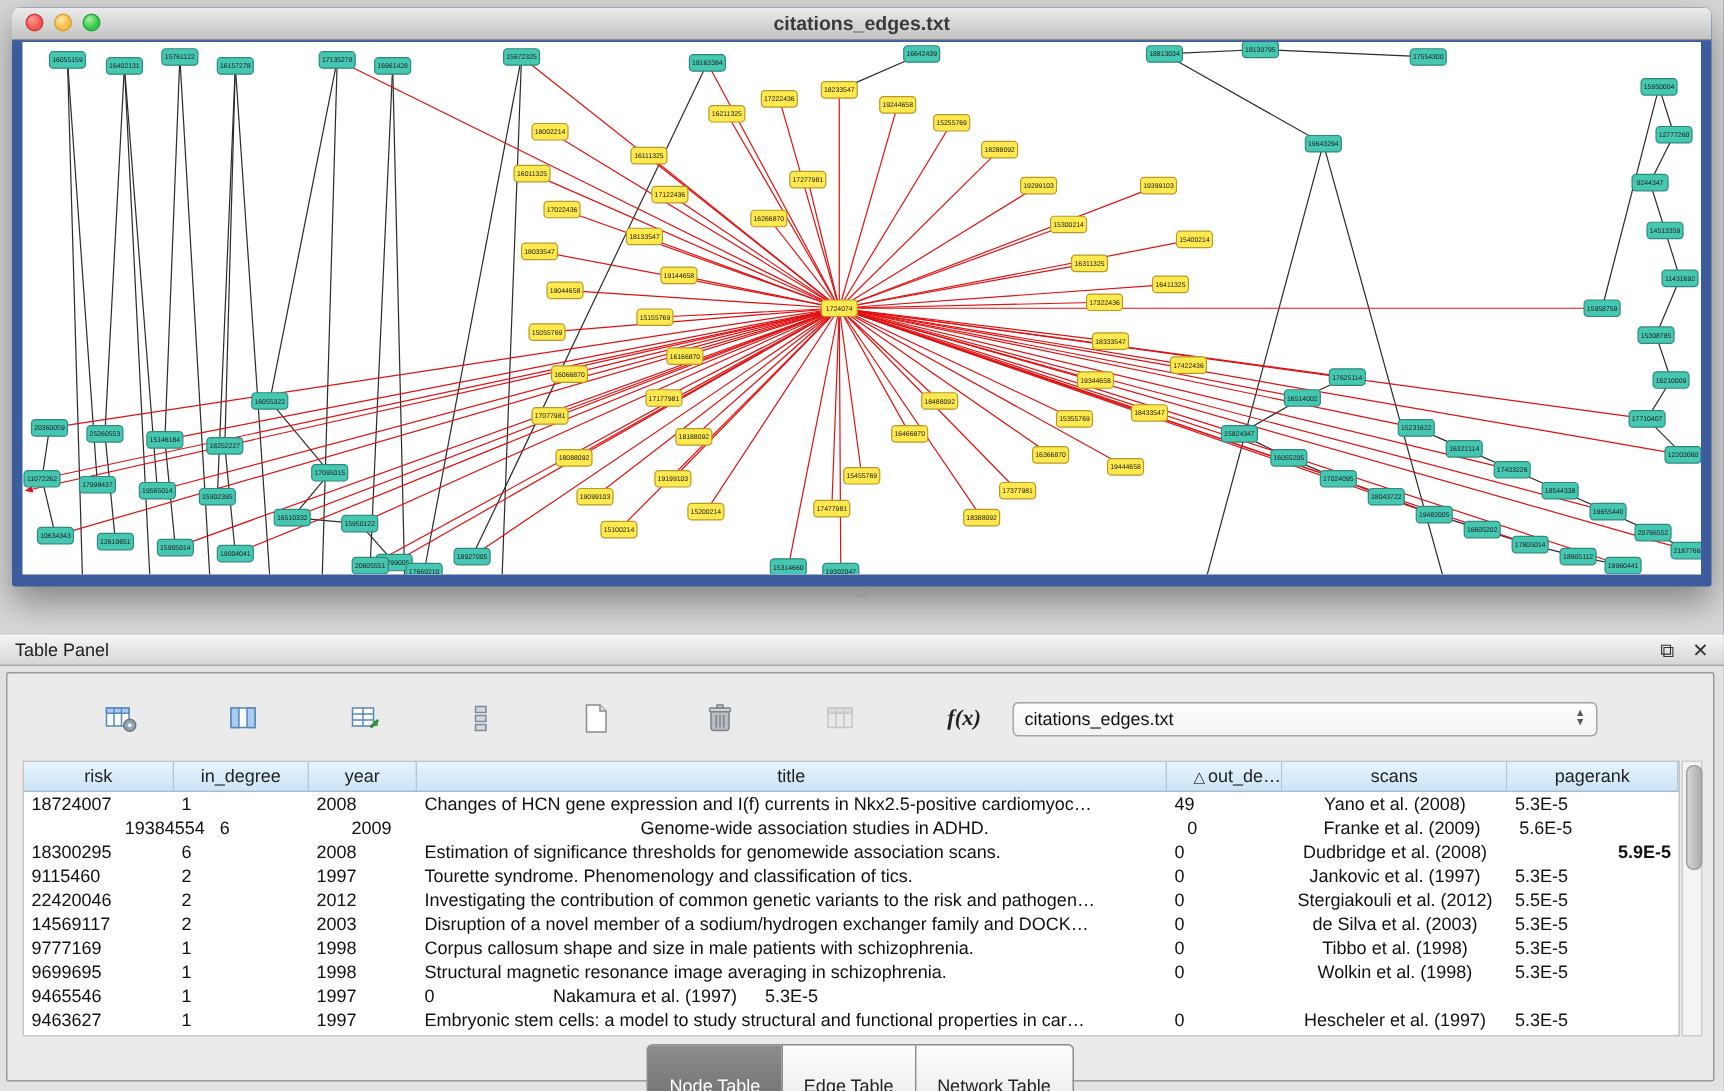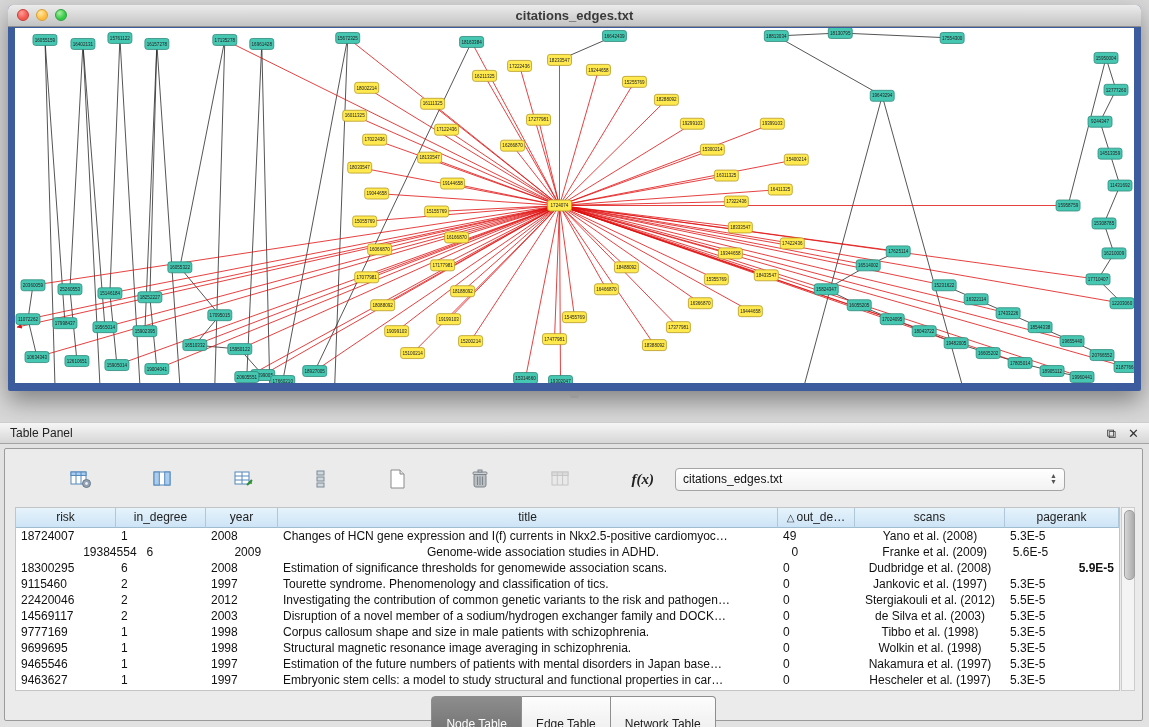--- a/index.html
+++ b/index.html
@@ -44,21 +44,21 @@
   .table-area{position:absolute;left:10px;top:58px;width:1103px;height:182px;background:#fff;
     border:1px solid #c4c4c4;box-sizing:content-box;}
   .thead{display:flex;height:20px;}
   .th{box-sizing:border-box;height:20px;line-height:19px;font-size:12px;color:#222;text-align:center;
     background:linear-gradient(#e6f3fc,#cde4f6);border-right:1px solid #aec8da;border-bottom:1px solid #9fbccf;
     overflow:hidden;white-space:nowrap;}
   .sortind{font-size:10px;margin-right:2px;color:#333;}
   .trow{display:flex;height:16px;}
   .tcell{box-sizing:border-box;height:16px;line-height:16px;font-size:12px;color:#111;
     padding:0 5px;overflow:hidden;white-space:nowrap;}
-  .c0{width:100px;} .c1{width:90px;} .c2{width:72px;} .c3{width:500px;} .c4{width:77px;} .c5{width:150px;} .c6{width:114px;}
+  .c0{width:100px;} .c1{width:90px;} .c2{width:72px;} .c3{width:500px;} .c4{width:77px;text-align:right;} .c5{width:150px;} .c6{width:114px;}
   
   .vscroll{position:absolute;left:1116px;top:58px;width:14px;height:184px;background:#f4f4f4;
     border:1px solid #cccccc;box-sizing:border-box;}
   .vthumb{position:absolute;left:1.5px;top:2px;width:9px;height:68px;border-radius:5px;
     background:linear-gradient(90deg,#d6d6d6,#ababab);border:1px solid #9e9e9e;}
   
   .tabs{position:absolute;left:0;right:0;top:247px;display:flex;justify-content:center;}
   .tab{font-size:12px;padding:20px 14px;border:1px solid #8e8e8e;border-left:none;
     background:linear-gradient(#fdfdfd,#e6e6e6);color:#222;}
   .tab:first-child{border-left:1px solid #8e8e8e;border-radius:4px 0 0 4px;}
@@ -851,21 +851,20 @@
             <div class="tcell c2" style="text-align: left;">1998</div>
             <div class="tcell c3" style="text-align: left;">Structural magnetic resonance image averaging in schizophrenia.</div>
             <div class="tcell c4" style="text-align: left;">0</div>
             <div class="tcell c5" style="text-align: center;">Wolkin et al. (1998)</div>
             <div class="tcell c6" style="text-align: left;">5.3E-5</div>
           </div>
           <div class="trow">
             <div class="tcell c0" style="text-align: left;">9465546</div>
             <div class="tcell c1" style="text-align: left;">1</div>
             <div class="tcell c2" style="text-align: left;">1997</div>
-            <div class="tcell c3" style="text-align: left;">Estimation of the future numbers of patients with mental disorders in Japan base…</div>
             <div class="tcell c4" style="text-align: left;">0</div>
             <div class="tcell c5" style="text-align: center;">Nakamura et al. (1997)</div>
             <div class="tcell c6" style="text-align: left;">5.3E-5</div>
           </div>
           <div class="trow">
             <div class="tcell c0" style="text-align: left;">9463627</div>
             <div class="tcell c1" style="text-align: left;">1</div>
             <div class="tcell c2" style="text-align: left;">1997</div>
             <div class="tcell c3" style="text-align: left;">Embryonic stem cells: a model to study structural and functional properties in car…</div>
             <div class="tcell c4" style="text-align: left;">0</div>

